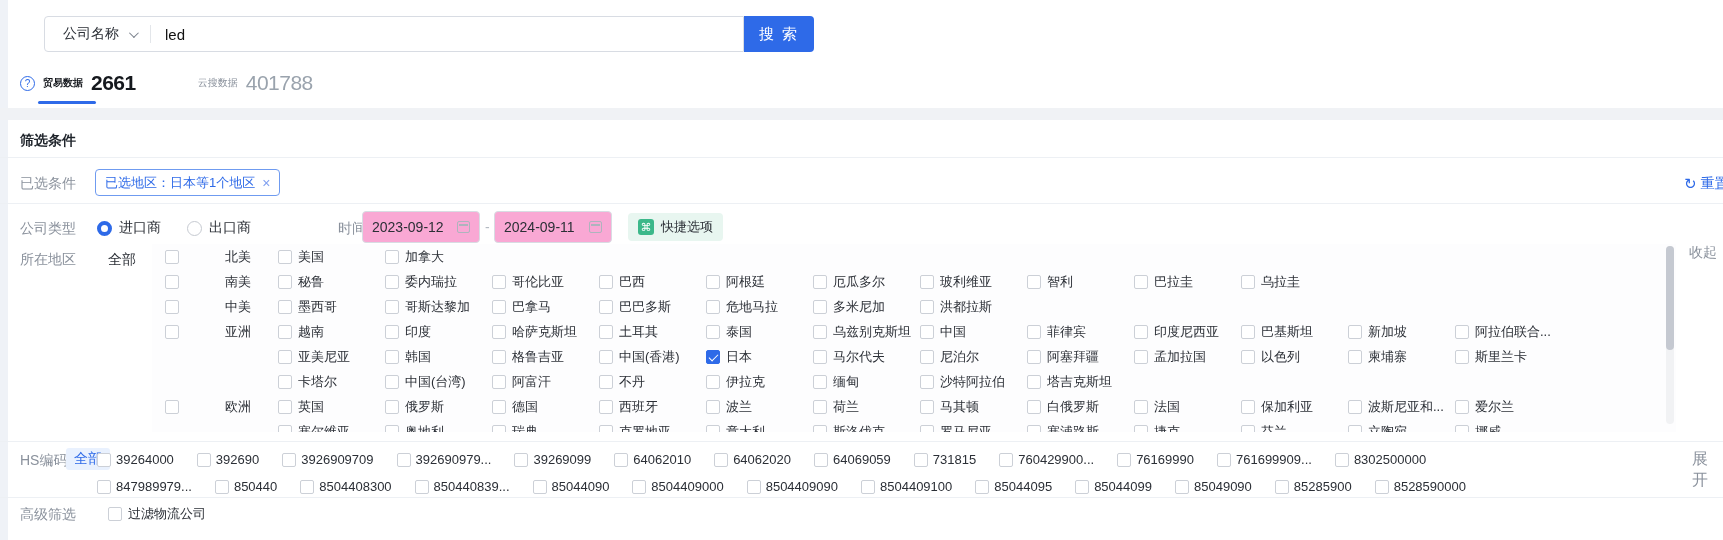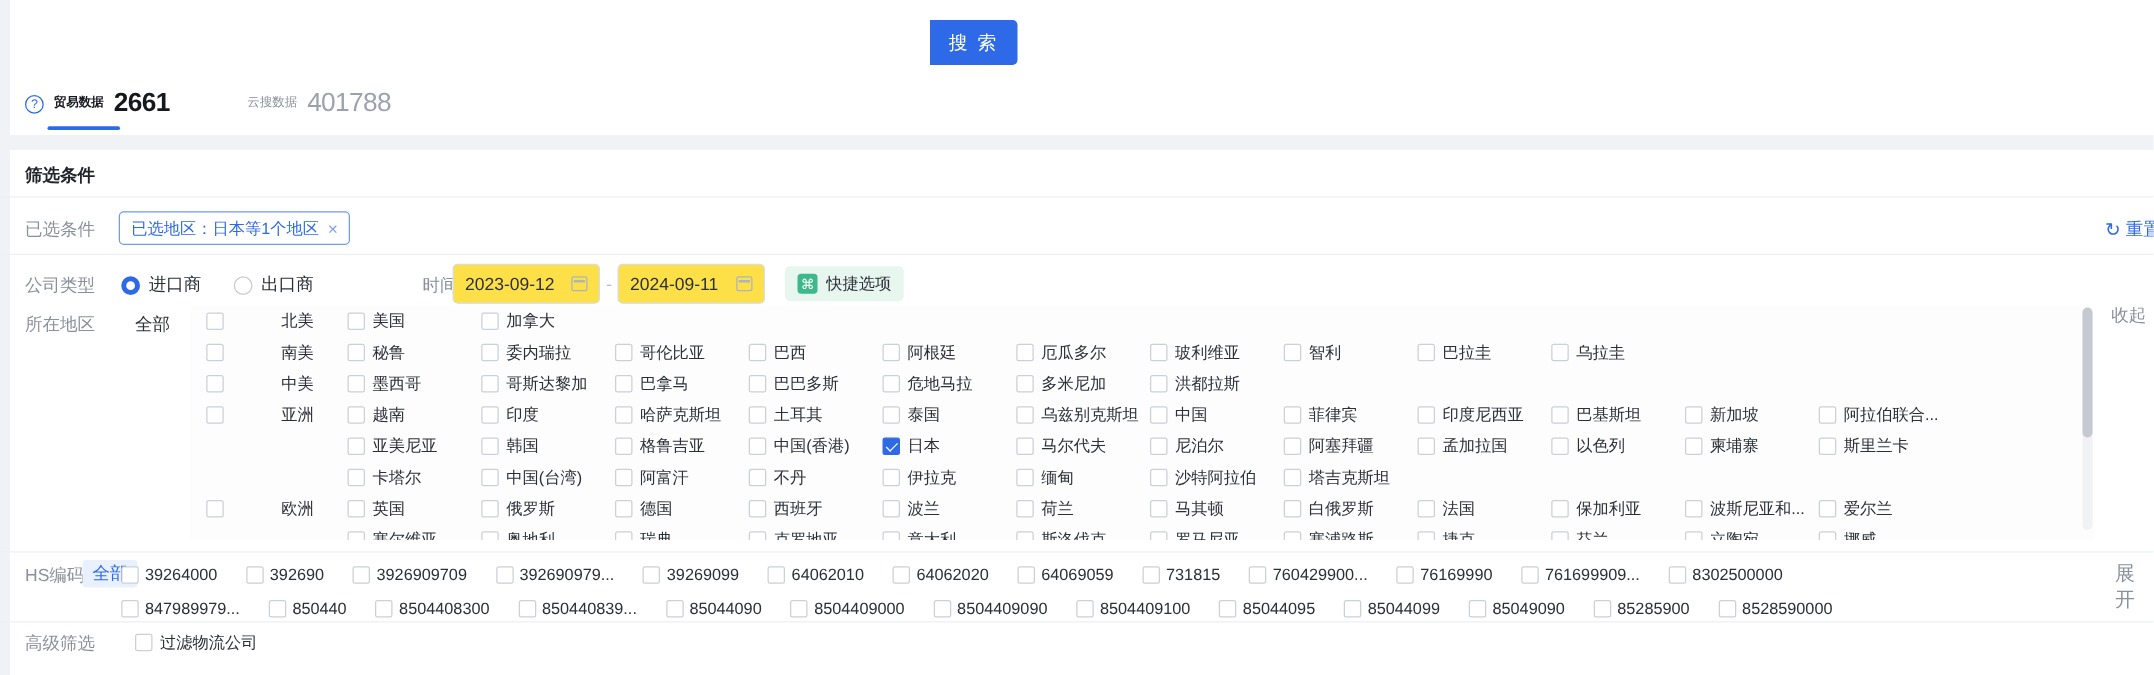--- a/index.html
+++ b/index.html
@@ -48,21 +48,21 @@
   .reset{left:1684px;top:175px;color:var(--primary);font-size:14px;white-space:nowrap;cursor:pointer;
     display:flex;align-items:center;gap:4px;}
   .reset .ric{font-size:15px;}
   
   .radios{left:97px;top:219px;display:flex;gap:26px;}
   .radio{display:flex;align-items:center;gap:7px;cursor:pointer;font-size:14px;color:#2b2f36;}
   .rdot{width:15px;height:15px;border-radius:50%;border:1px solid #c6cad1;background:#fff;}
   .radio.on .rdot{border:4.5px solid var(--primary);}
   .date{top:211px;width:118px;height:32px;border:1px solid var(--border);border-radius:4px;
     display:flex;align-items:center;justify-content:space-between;padding:0 9px;font-size:14px;color:#2b2f36;
-    background:#fde047;cursor:pointer;}
+    background:#f9a8d4;cursor:pointer;}
   .cal{position:relative;width:13px;height:12px;border:1.4px solid #aeb4bd;border-radius:2px;}
   .cal::before{content:"";position:absolute;left:1px;right:1px;top:1.5px;height:2px;background:#aeb4bd;}
   .dash{top:219px;color:#b4bac2;font-size:14px;}
   .quick{left:628px;top:213px;height:28px;background:var(--green-bg);border-radius:4px;
     display:flex;align-items:center;gap:7px;padding:0 10px;cursor:pointer;}
   .quick .gic{width:16px;height:16px;background:var(--green);border-radius:3px;color:#fff;font-size:11px;
     display:flex;align-items:center;justify-content:center;}
   .quick .q-label{font-size:13px;color:#2b2f36;}
   
   .cb{flex:none;width:14px;height:14px;border:1px solid #ccd0d7;border-radius:2px;background:#fff;position:relative;}
@@ -89,20 +89,28 @@
   
   .adv{left:95px;top:505px;display:flex;align-items:center;gap:30px;flex-direction:column;}
   .adv-item{display:flex;align-items:center;gap:6px;cursor:pointer;}
 </style>
 </head>
 <body>
 
 <div id="canvas">
   <div class="abs left-strip"></div>
 
+  <div class="abs search-box">
+    <div class="sel">
+      <span class="sel-txt">公司名称</span>
+      <span class="caret"></span>
+    </div>
+    <div class="vdiv"></div>
+    <input class="query" value="led" style="">
+  </div>
   <button class="abs search-btn">搜 索</button>
 
   <div class="abs tabs">
     <div class="tab active">
       <span class="qicon">?</span>
       <span class="t-label">贸易数据</span>
       <span class="t-count">2661</span>
     </div>
     <div class="tab">
       <span class="t-label">云搜数据</span>

